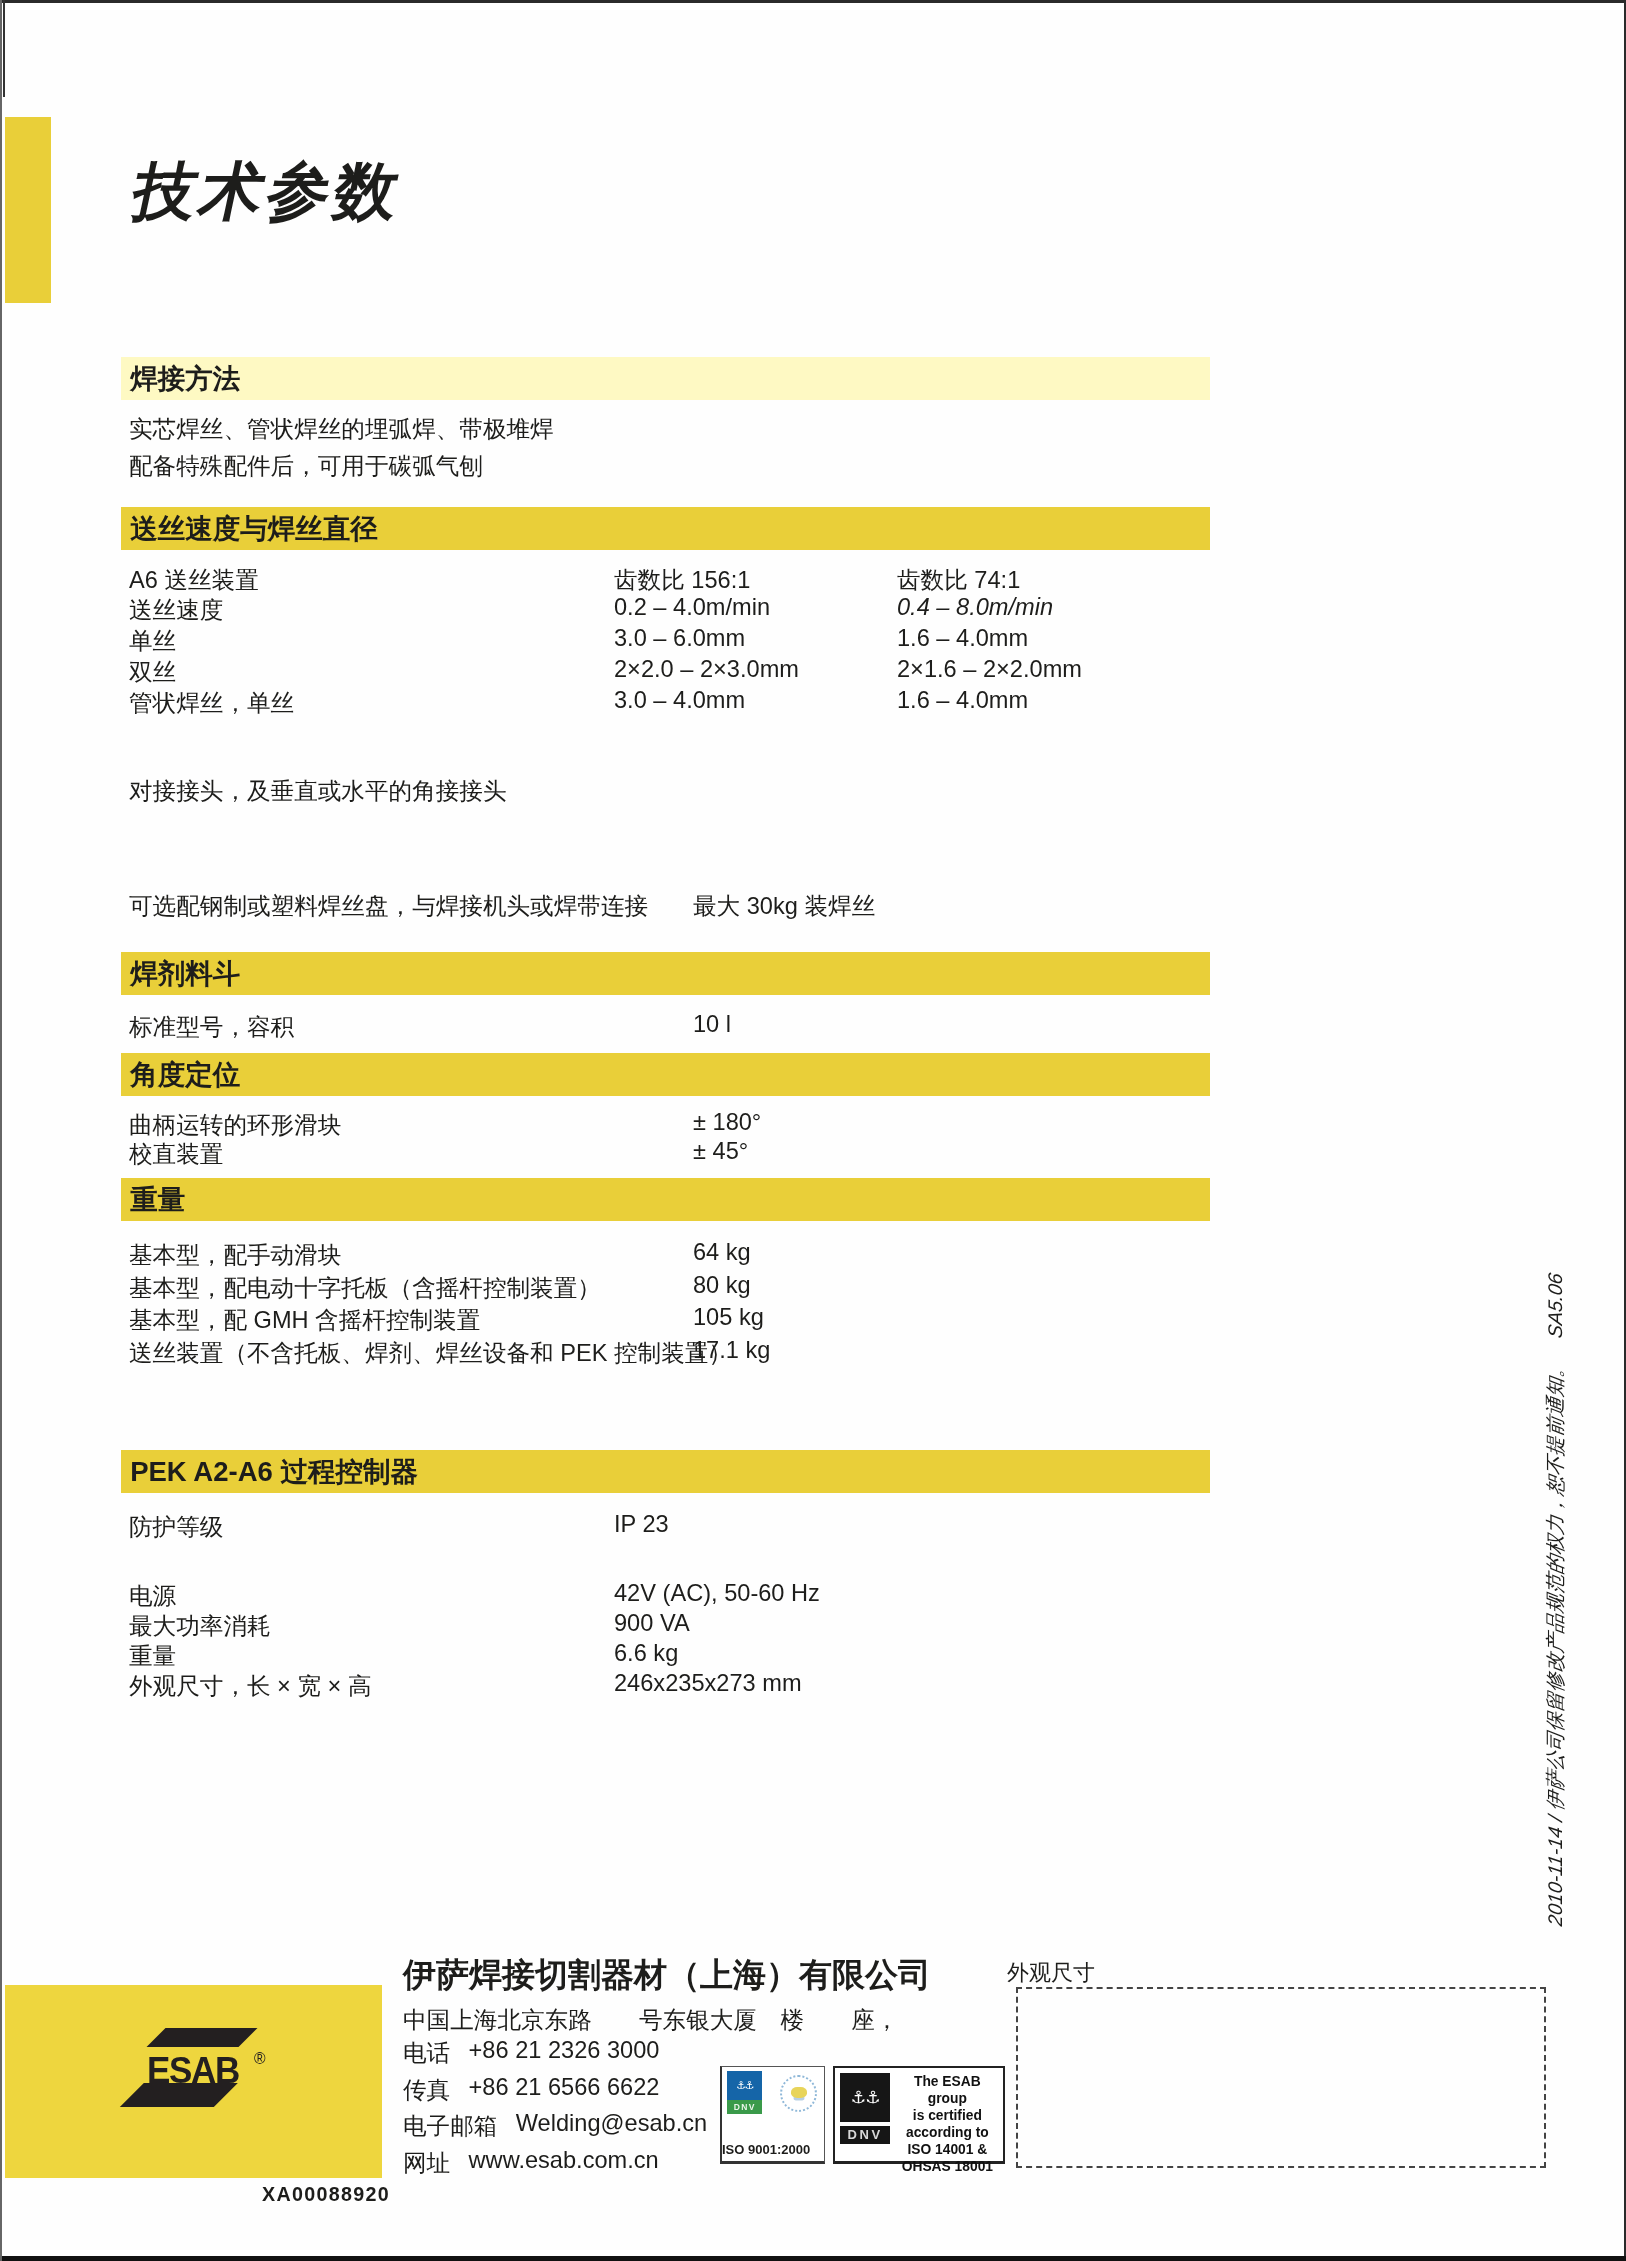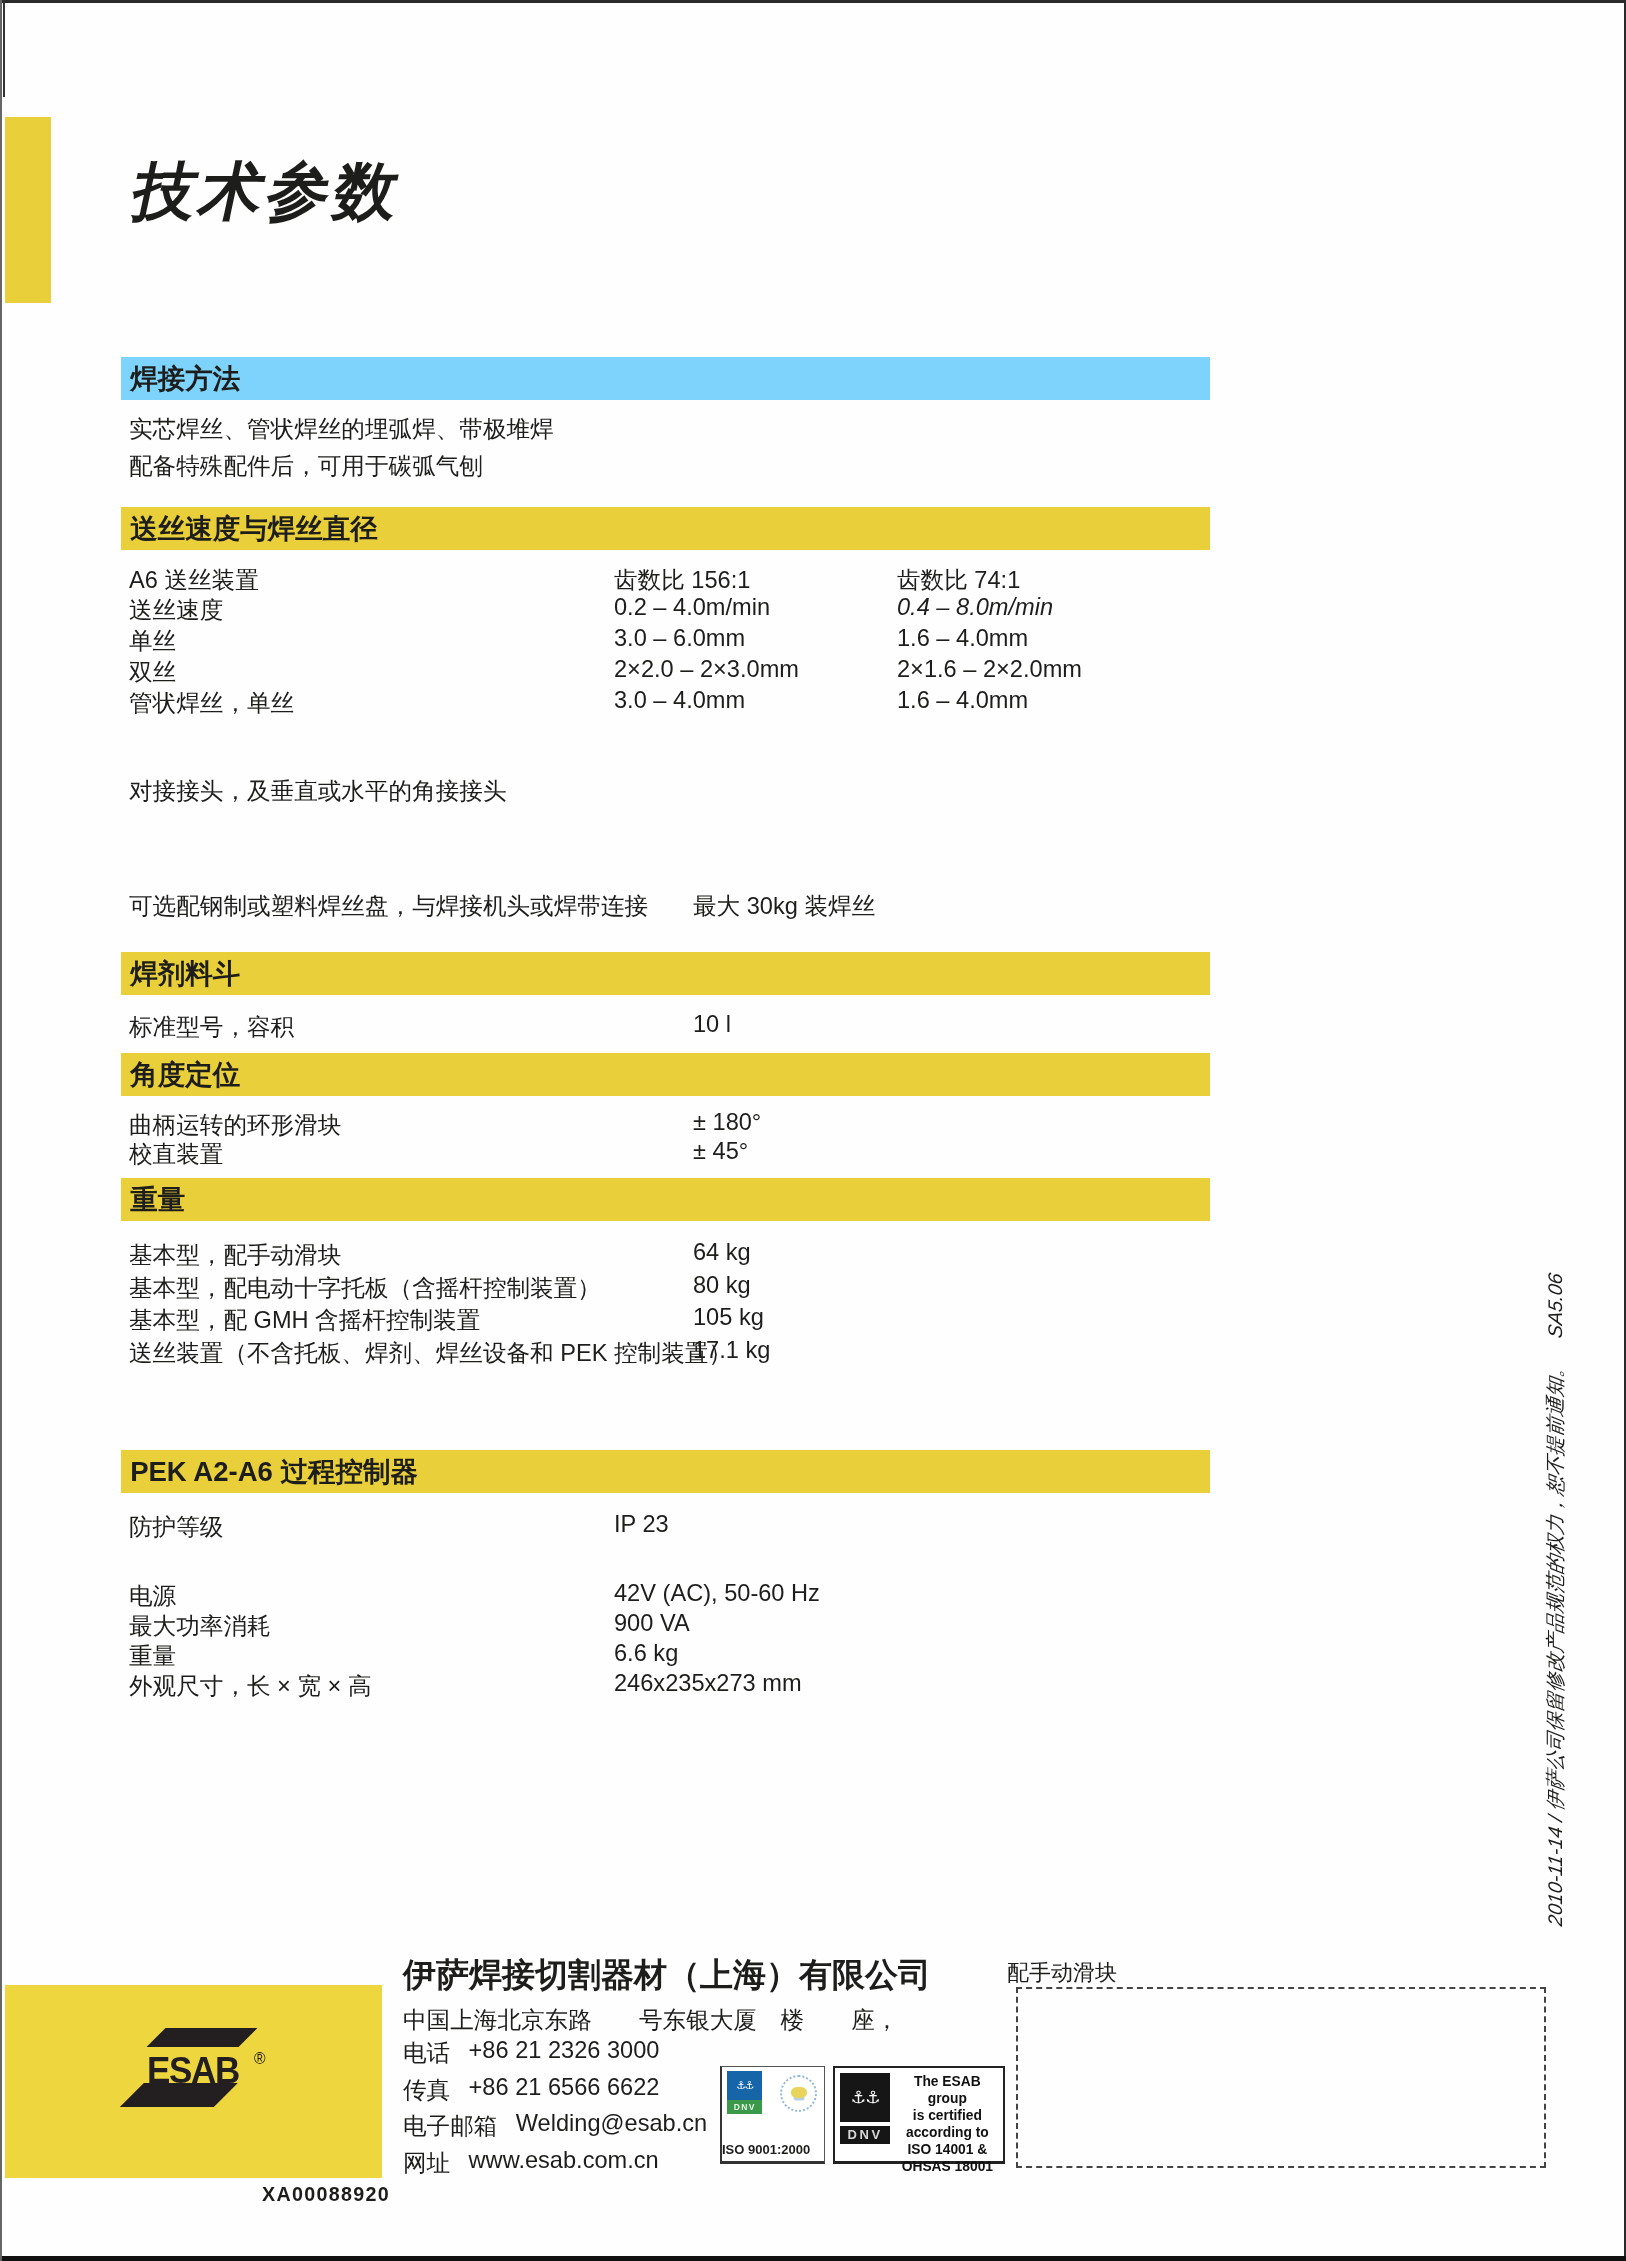--- a/index.html
+++ b/index.html
@@ -66,21 +66,21 @@
 
   <div class="edge" style="left:0;top:0;width:1627px;height:2.6px;"></div>
   <div class="edge" style="right:0;top:0;width:3.3px;height:2261px;"></div>
   <div class="edge" style="left:0;bottom:0;width:1627px;height:4.6px;background:#111;"></div>
   <div class="edge" style="left:0;top:0;width:2px;height:2261px;background:#666;"></div>
   <div class="edge" style="left:2.6px;top:0;width:2px;height:97px;background:#333;"></div>
 
   <div id="title-block" style="background:#e9cf39;"></div>
   <div id="page-title">技术参数</div>
 
-  <div class="bar" style="top:357px;background:#7dd3fc;">焊接方法</div>
+  <div class="bar" style="top:357px;background:#fef9c3;">焊接方法</div>
   <div class="txt lbl" style="top:413px;">实芯焊丝、管状焊丝的埋弧焊、带极堆焊</div>
   <div class="txt lbl" style="top:450px;">配备特殊配件后，可用于碳弧气刨</div>
 
   <div class="bar" style="top:507px;background:#e9cf39;">送丝速度与焊丝直径</div>
   <div class="txt lbl" style="top:564px;">A6 送丝装置</div>
   <div class="txt c2" style="top:564px;text-align:right;">齿数比 156:1</div>
   <div class="txt c3" style="top:564px;">齿数比 74:1</div>
   <div class="txt lbl" style="top:594px;">送丝速度</div>
   <div class="txt c2" style="top:594px;">0.2 – 4.0m/min</div>
   <div class="txt c3" style="top:594px;font-style:italic;">0.4 – 8.0m/min</div>
@@ -179,17 +179,17 @@
     </div>
     <div class="cert-text">
       <div>The ESAB group</div>
       <div>is certified</div>
       <div>according to</div>
       <div>ISO 14001 &amp;</div>
       <div>OHSAS 18001</div>
     </div>
   </div>
 
-  <div id="dealer-label">配手动滑块</div>
+  <div id="dealer-label">外观尺寸</div>
   <div id="dealer-box"></div>
 
 </div>
 
 
 </body></html>

